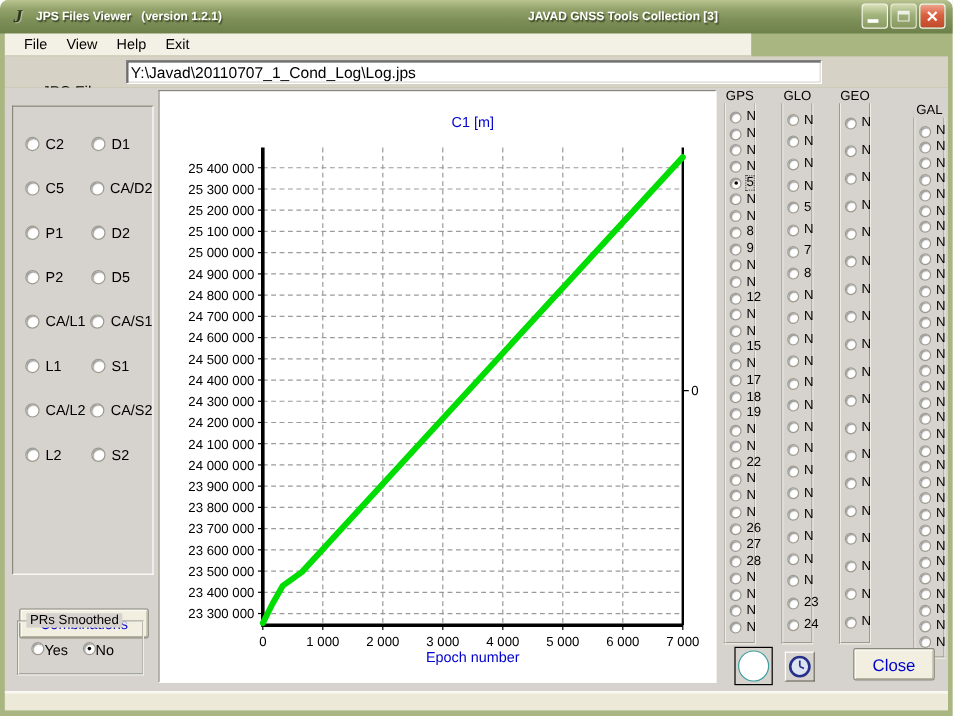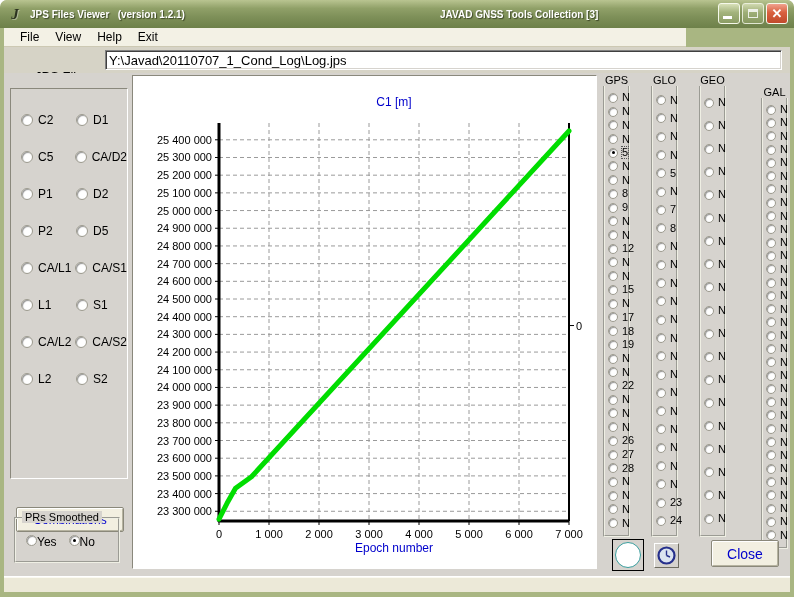--- a/index.html
+++ b/index.html
@@ -39,34 +39,34 @@
     color: #fff; font-size: 11px; cursor: default; position: relative;
   }
   .tbtn.minmax { background: linear-gradient(180deg, #d8e0b8, #a3b37c 45%, #8b9c64); }
   .tbtn.max { opacity: .85; }
   .tbtn.close { background: linear-gradient(180deg, #f0a28e, #d9603f 45%, #c04a2c); font-weight: bold; font-size: 13px; }
   .glyph-min { position: absolute; left: 4px; bottom: 4px; width: 9px; height: 3px; background: #fff; }
   .glyph-max { width: 10px; height: 9px; border: 1px solid #fff; border-top-width: 3px; }
 
   
   .menubar {
-    position: absolute; left: 4px; top: 28px; width: 682px; height: 19px;
+    position: absolute; left: 4px; top: 28px; width: 622px; height: 19px;
     background: #f3f1e5; border-bottom: 1px solid #cdc9b3;
     display: flex; align-items: center; padding-left: 8px; gap: 0;
   }
   .menu-item { padding: 1px 8px 2px 8px; font-size: 12px; cursor: default; }
 
   
   .filebar {
     position: absolute; left: 4px; top: 47px; width: 786px; height: 26px;
     background: #d6d3c6; display: flex; align-items: center;
   }
   .file-label { margin-left: 31px; font-size: 13px; width: 66px; margin-top: 32px; }
   .file-input {
-    width: 677px; height: 20px; margin-left: 4px;
+    width: 580px; height: 20px; margin-left: 4px;
     background: #fff; font: 13px "Liberation Sans", sans-serif;
     border: 1px solid; border-color: #808080 #fff #fff #808080;
     box-shadow: inset 1px 1px 0 #404040 , inset -1px -1px 0 #d6d3ce;
     padding: 0 3px; color: #000;
   }
 
   
   .client {
     position: absolute; left: 4px; top: 73px; width: 786px; height: 503px;
     background: #d6d3ce;

